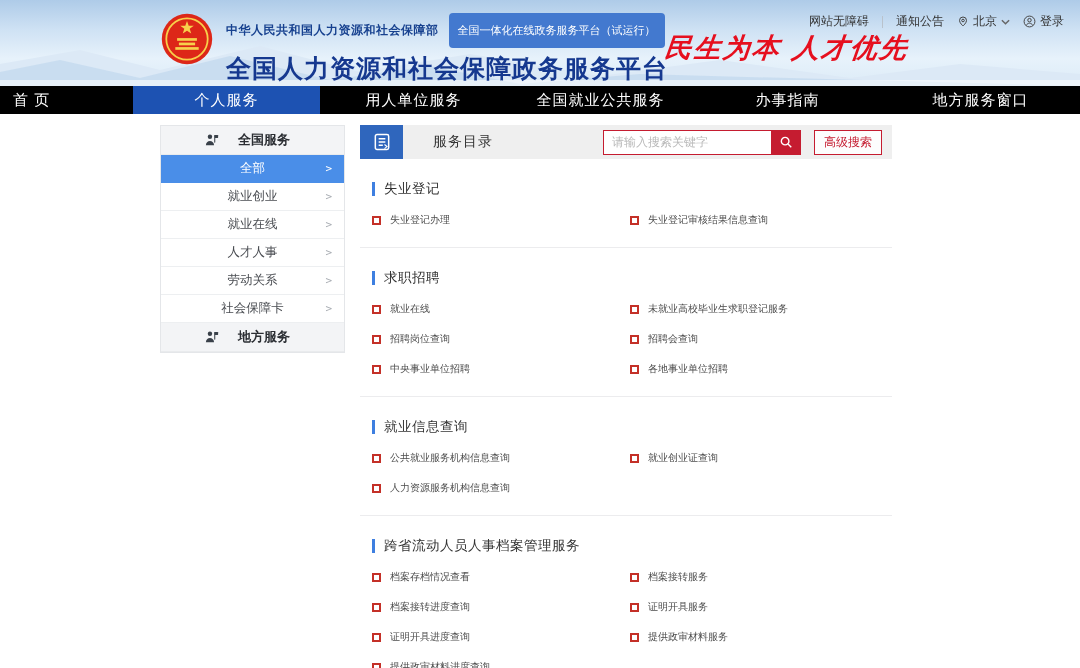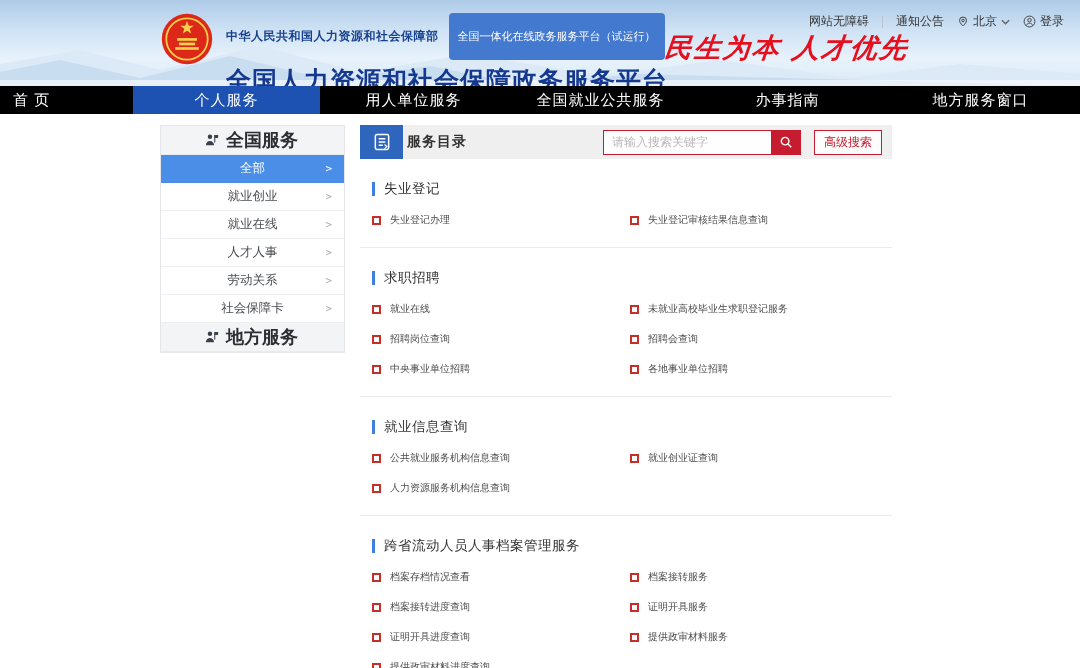--- a/index.html
+++ b/index.html
@@ -8,21 +8,21 @@
 
   
   .topbar { position:relative; height:86px; overflow:hidden;
     background:linear-gradient(180deg,#aecbe8 0%,#cfe2f4 35%,#e7f2fb 68%,#dcebf7 100%); }
   .mountains { position:absolute; left:0; bottom:0; width:1080px; height:46px; }
   .brand { position:absolute; left:160px; top:8px; display:flex; }
   .emblem { width:54px; height:54px; margin-top:4px; }
   .brand-text { margin-left:12px; }
   .brand-row1 { display:flex; align-items:center; gap:10px; margin-top:5px; }
   .ministry { font-size:12px; font-weight:bold; color:#17418f; letter-spacing:.5px; }
-  .badge { font-size:11px; color:#fff; background:#4379cf; padding:16px 9px; border-radius:4px; white-space:nowrap; }
+  .badge { font-size:11px; color:#fff; background:#4379cf; padding:10px 9px; border-radius:4px; white-space:nowrap; }
   .site-title { font-size:25px; font-weight:bold; color:#15388f; letter-spacing:1px; margin-top:4px; white-space:nowrap; }
   .utility { position:absolute; top:13px; right:16px; display:flex; align-items:center; gap:13px;
     font-size:12px; color:#333; }
   .u-link { cursor:pointer; display:flex; align-items:center; gap:4px; }
   .sep { width:1px; height:12px; background:#b9c2cc; }
   .slogan { position:absolute; top:30px; right:172px; font-family:"DejaVu Serif","Liberation Serif",serif;
     font-style:italic; font-weight:bold; font-size:27px; color:#e60f1e; letter-spacing:2px;
     transform:skewX(-6deg); white-space:nowrap; }
 
   
@@ -30,33 +30,33 @@
   .nav-item { width:187px; display:flex; align-items:center; justify-content:center; cursor:pointer; letter-spacing:1px; }
   .nav-item.first { width:133px; justify-content:flex-start; padding-left:13px; }
   .nav-item:last-child { width:199px; }
   .nav-item.active { background:#1d52b2; }
 
   
   .page { display:flex; padding:11px 0 0 160px; background:#fff; align-items:flex-start; }
 
   .sidebar { width:185px; background:#fff; border:1px solid #e4e6e9; }
   .group-header { height:29px; background:#f3f4f6; display:flex; align-items:center;
-    padding-left:44px; gap:7px; font-size:18px; font-weight:bold; color:#2b2e33;
+    padding-left:44px; gap:19px; font-size:13px; font-weight:bold; color:#2b2e33;
     border-bottom:1px solid #e9ebed; cursor:pointer; }
   .gicon { display:flex; }
   .side-item { height:28px; display:flex; align-items:center; justify-content:center; position:relative;
     font-size:12.5px; color:#4a4d52; border-bottom:1px solid #edeff1; cursor:pointer; background:#fff; }
   .side-item .chev { position:absolute; right:12px; color:#a9adb3; font-size:11px; font-family:"DejaVu Sans Mono",monospace; }
   .side-item.active { background:#4a8ee8; color:#fff; border-color:#4a8ee8; }
   .side-item.active .chev { color:#fff; }
 
   .main { width:532px; margin-left:15px; background:#fff; }
   .panel-head { height:34px; background:#efefef; display:flex; align-items:center; }
   .catalog-box { width:43px; height:34px; background:#2f66bd; display:flex; align-items:center; justify-content:center; }
-  .panel-title { font-size:14px; font-weight:bold; color:#333; margin-left:4px; letter-spacing:1px; }
+  .panel-title { font-size:14px; font-weight:normal; color:#333; margin-left:30px; letter-spacing:1px; }
   .search-wrap { margin-left:auto; display:flex; align-items:center; }
   .search-input { width:168px; height:25px; border:1px solid #c51c30; border-right:none; padding:0 8px;
     font-size:12px; outline:none; color:#333; font-family:inherit; }
   .search-input::placeholder { color:#b9b9b9; }
   .search-btn { width:30px; height:25px; background:#c51c30; border:none; display:flex;
     align-items:center; justify-content:center; cursor:pointer; }
   .adv-btn { height:25px; padding:2px 9px; margin:0 10px 0 13px; background:#fdfdfd; border:1px solid #c51c30;
     color:#c51c30; font-size:12px; cursor:pointer; font-family:inherit; }
 
   .section { border-bottom:1px solid #ececee; padding:0 0 12px 12px; }

